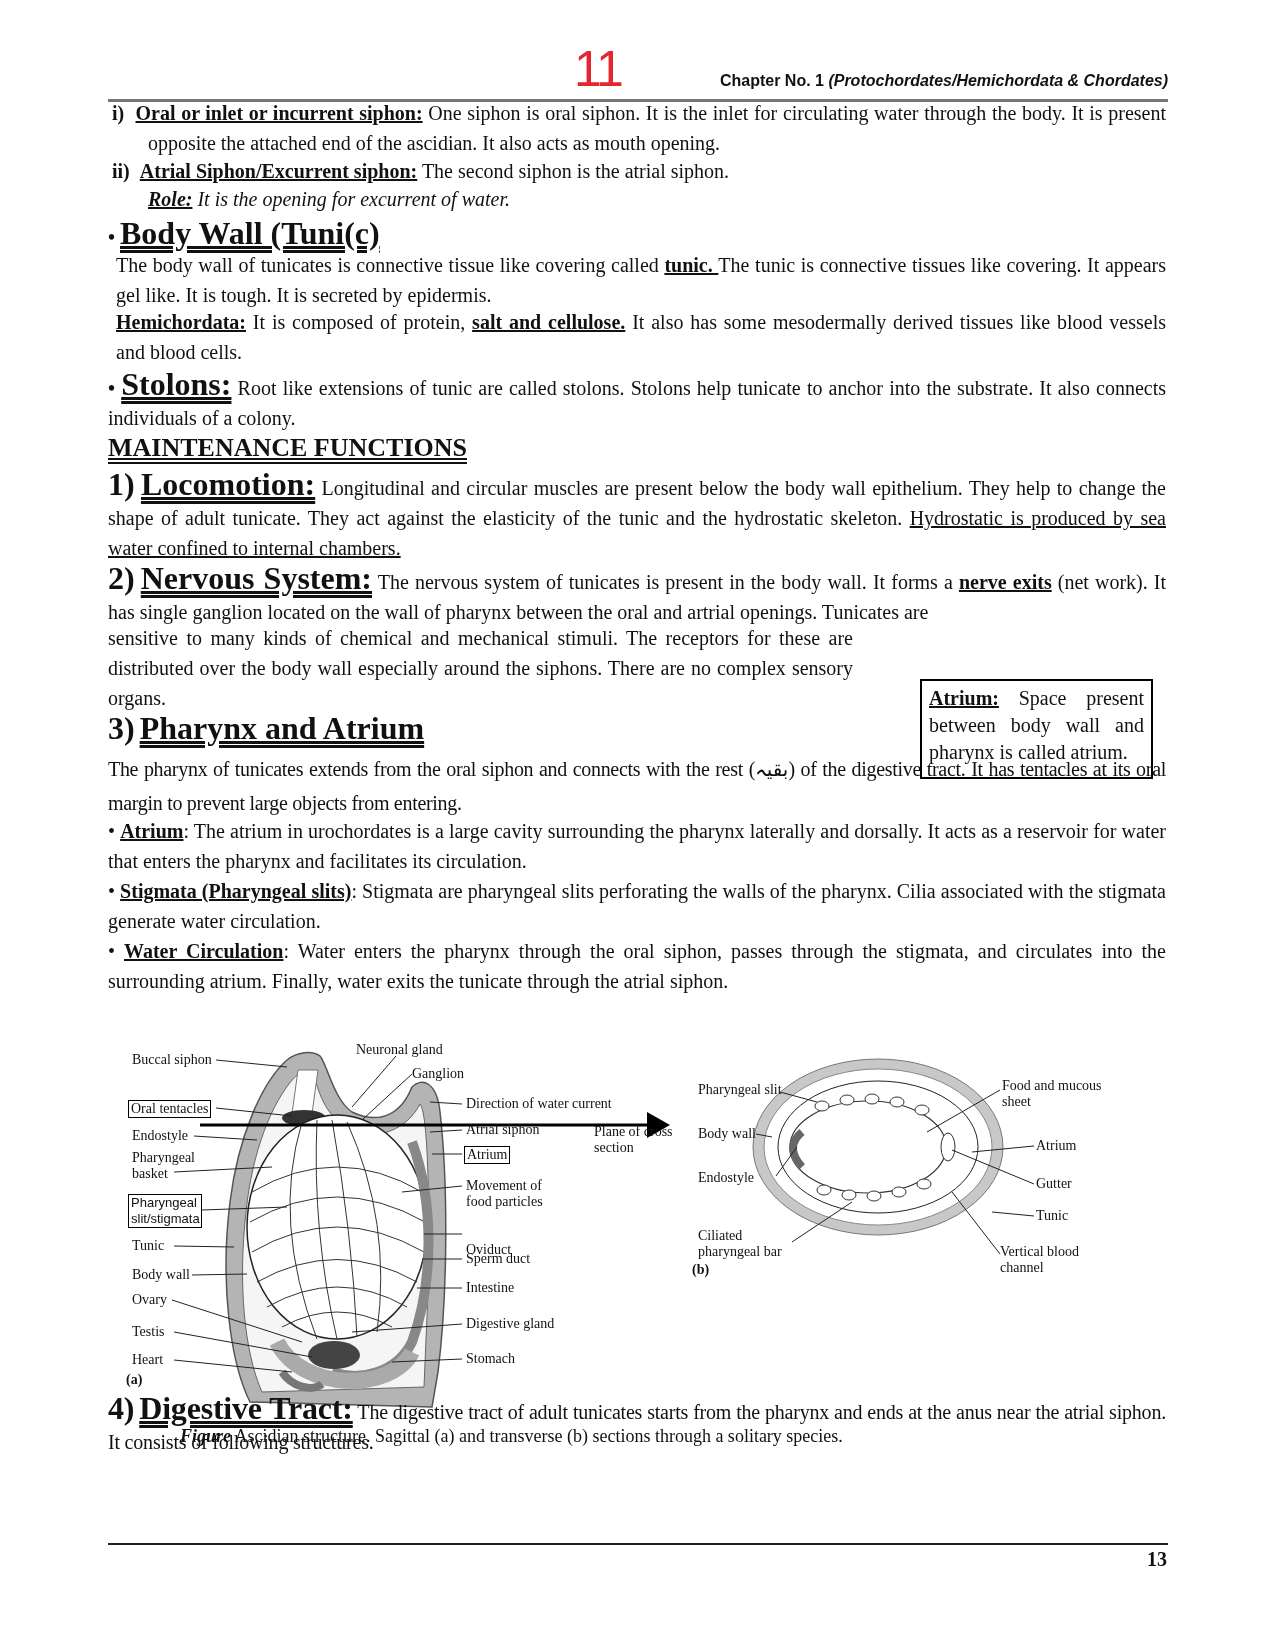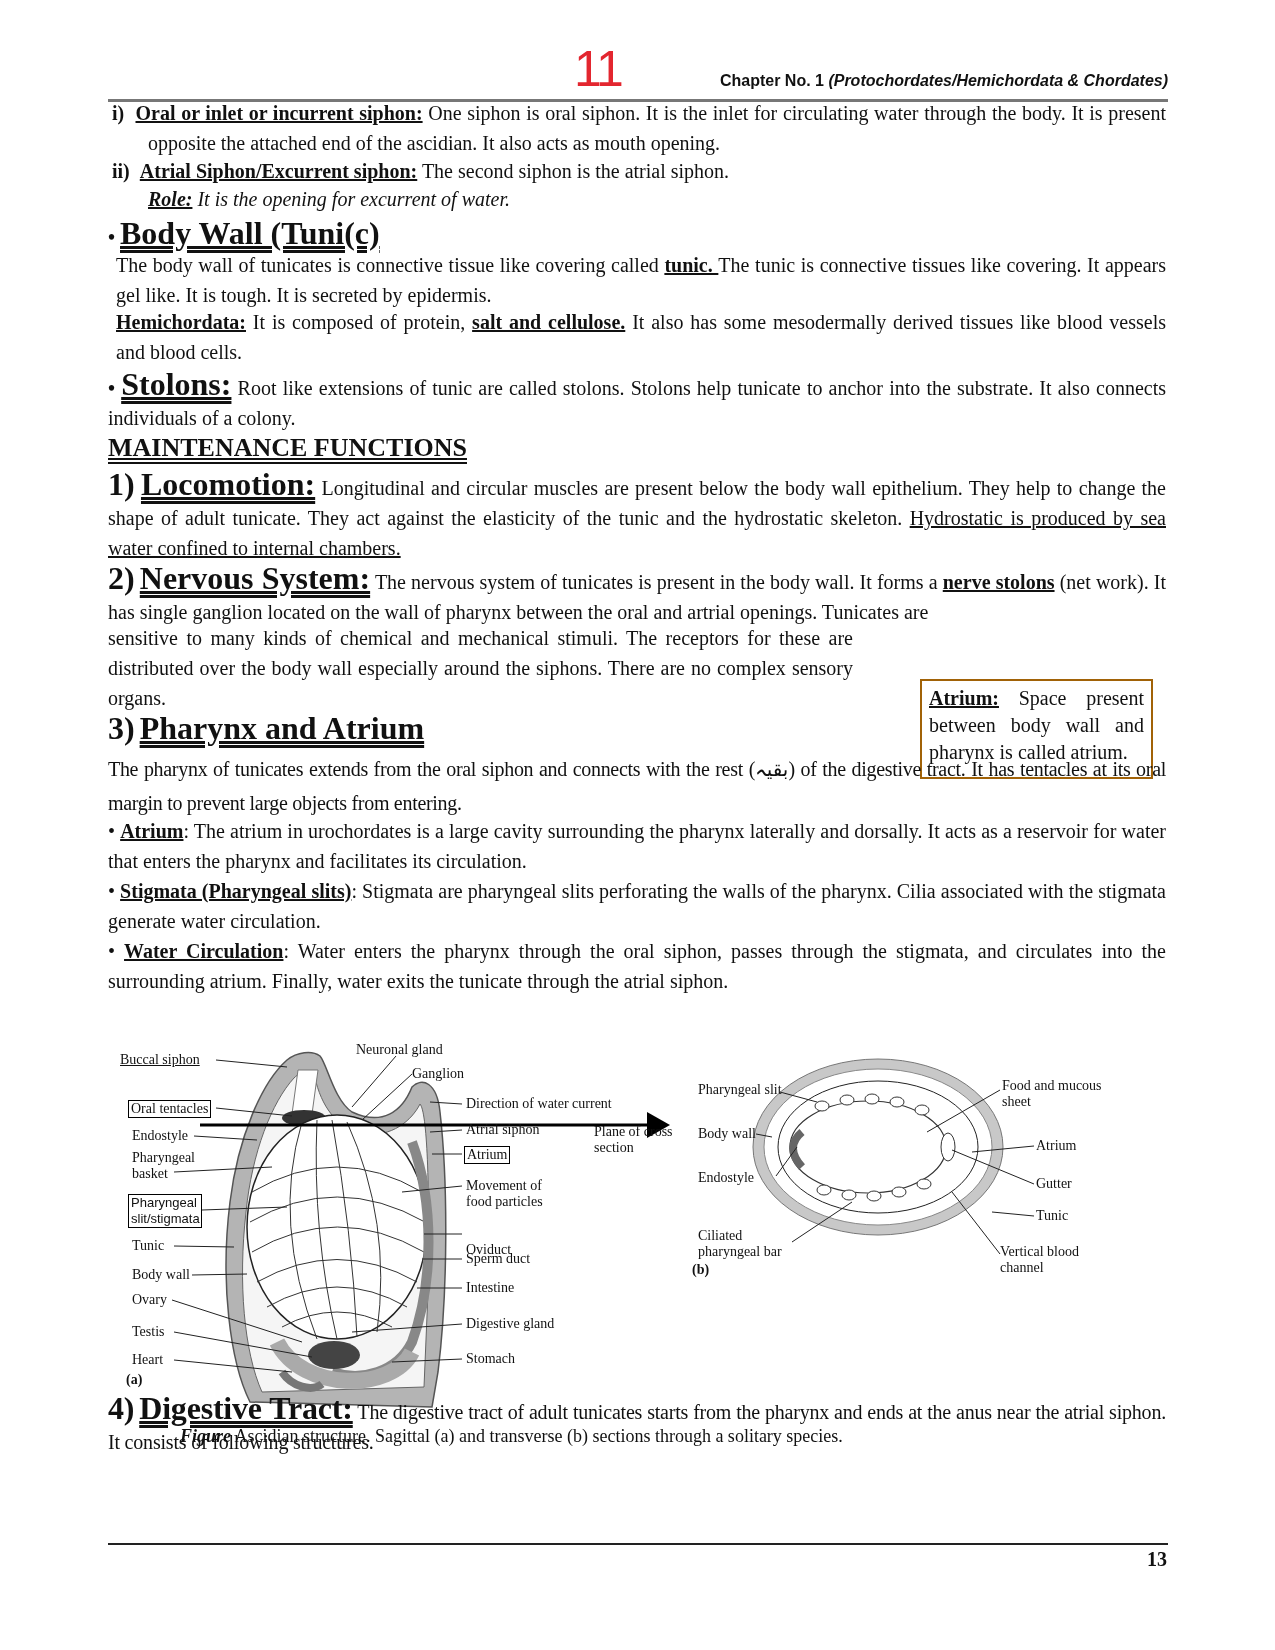--- a/index.html
+++ b/index.html
@@ -15,21 +15,21 @@
   .hdr-line { position: absolute; left: 108px; top: 99px; width: 1060px; height: 3px; background: #777; }
 
   .blk { position: absolute; left: 112px; width: 1054px; font-size: 20px; line-height: 30px; text-align: justify; }
   .u { text-decoration: underline; }
   .b { font-weight: bold; }
   .uu { text-decoration: underline; text-decoration-style: double; font-weight: bold; }
   .h2 { font-size: 32px; font-weight: bold; }
   .hang { padding-left: 36px; text-indent: -36px; }
   .ind { padding-left: 36px; }
 
-  .atrium-box { position: absolute; left: 920px; top: 679px; width: 233px; height: 100px; border: 2px solid #a16207; padding: 4px 7px; font-size: 20px; line-height: 27px; text-align: justify; }
+  .atrium-box { position: absolute; left: 920px; top: 679px; width: 233px; height: 100px; border: 2px solid #000000; padding: 4px 7px; font-size: 20px; line-height: 27px; text-align: justify; }
 
   .fig { position: absolute; left: 112px; top: 1042px; width: 1050px; height: 380px; }
   .fig svg { position: absolute; left: 0; top: 0; }
   .lbl { position: absolute; font-size: 14px; line-height: 16px; color: #111; white-space: nowrap; }
   .lbl.box { border: 1.5px solid #000; padding: 0 2px; }
   .lbl.sans { font-family: "Liberation Sans", sans-serif; font-size: 13px; }
   .caption { position: absolute; left: 180px; top: 1426px; font-size: 18px; }
   .caption .fw { font-weight: bold; font-style: italic; }
 
   .foot-line { position: absolute; left: 108px; top: 1543px; width: 1060px; height: 2px; background: #222; }
@@ -70,21 +70,21 @@
     <span class="b">•</span> <span class="h2 uu">Stolons:</span><span>  Root like extensions of tunic are called stolons. Stolons help tunicate to anchor into the substrate. It also connects individuals of a colony.</span>
   </div>
 
   <div class="blk" style="top:432px; left:108px; font-size:26px; line-height:32px;">
     <span class="uu">MAINTENANCE FUNCTIONS</span>
   </div>
   <div class="blk" style="top:469px; left:108px; width:1058px;">
     <span class="h2">1)</span> <span class="h2 uu">Locomotion:</span><span>  Longitudinal and circular muscles are present below the body wall epithelium. They help to change the shape of adult tunicate. They act against the elasticity of the tunic and the hydrostatic skeleton. </span><span class="u">Hydrostatic is produced by sea water confined to internal chambers.</span>
   </div>
   <div class="blk" style="top:563px; left:108px; width:1058px;">
-    <span class="h2">2)</span> <span class="h2 uu">Nervous System:</span><span> The nervous system of tunicates is present in the body wall. It forms a </span><span class="b u">nerve stolons</span><span> (net work). It has single ganglion located on the wall of pharynx between the oral and artrial openings. Tunicates are</span>
+    <span class="h2">2)</span> <span class="h2 uu">Nervous System:</span><span> The nervous system of tunicates is present in the body wall. It forms a </span><span class="b u">nerve exits</span><span> (net work). It has single ganglion located on the wall of pharynx between the oral and artrial openings. Tunicates are</span>
   </div>
   <div class="blk" style="top:623px; left:108px; width:745px;">
     <span>sensitive to many kinds of chemical and mechanical stimuli. The receptors for these are distributed over the body wall especially around the siphons. There are no complex sensory organs.</span>
   </div>
 
   <div class="atrium-box">
     <span class="b u">Atrium:</span><span> Space present between body wall and pharynx is called atrium.</span>
   </div>
 
   <div class="blk" style="top:713px; left:108px; width:745px;">
@@ -148,21 +148,21 @@
             <ellipse cx="712" cy="148" rx="7" ry="5"></ellipse>
           <ellipse cx="737" cy="153" rx="7" ry="5"></ellipse>
             <ellipse cx="762" cy="154" rx="7" ry="5"></ellipse>
           <ellipse cx="787" cy="150" rx="7" ry="5"></ellipse>
             <ellipse cx="812" cy="142" rx="7" ry="5"></ellipse>
           <ellipse cx="836" cy="105" rx="7" ry="14"></ellipse>
         </g>
       </g>
     </svg>
 
-    <span class="lbl" style="left:8px; top:10px;text-decoration:underline;">Buccal siphon</span>
+    <span class="lbl" style="left:20px; top:10px;">Buccal siphon</span>
     <span class="lbl box" style="left:16px; top:58px;">Oral tentacles</span>
     <span class="lbl" style="left:20px; top:86px;">Endostyle</span>
     <span class="lbl" style="left:20px; top:108px; width:72px; white-space:normal;">Pharyngeal basket</span>
     <span class="lbl box sans" style="left:16px; top:152px; width:74px; white-space:normal;">Pharyngeal slit/stigmata</span>
     <span class="lbl" style="left:20px; top:196px;">Tunic</span>
     <span class="lbl" style="left:20px; top:225px;">Body wall</span>
     <span class="lbl" style="left:20px; top:250px;">Ovary</span>
     <span class="lbl" style="left:20px; top:282px;">Testis</span>
     <span class="lbl" style="left:20px; top:310px;">Heart</span>
     <span class="lbl b" style="left:14px; top:330px;">(a)</span>

